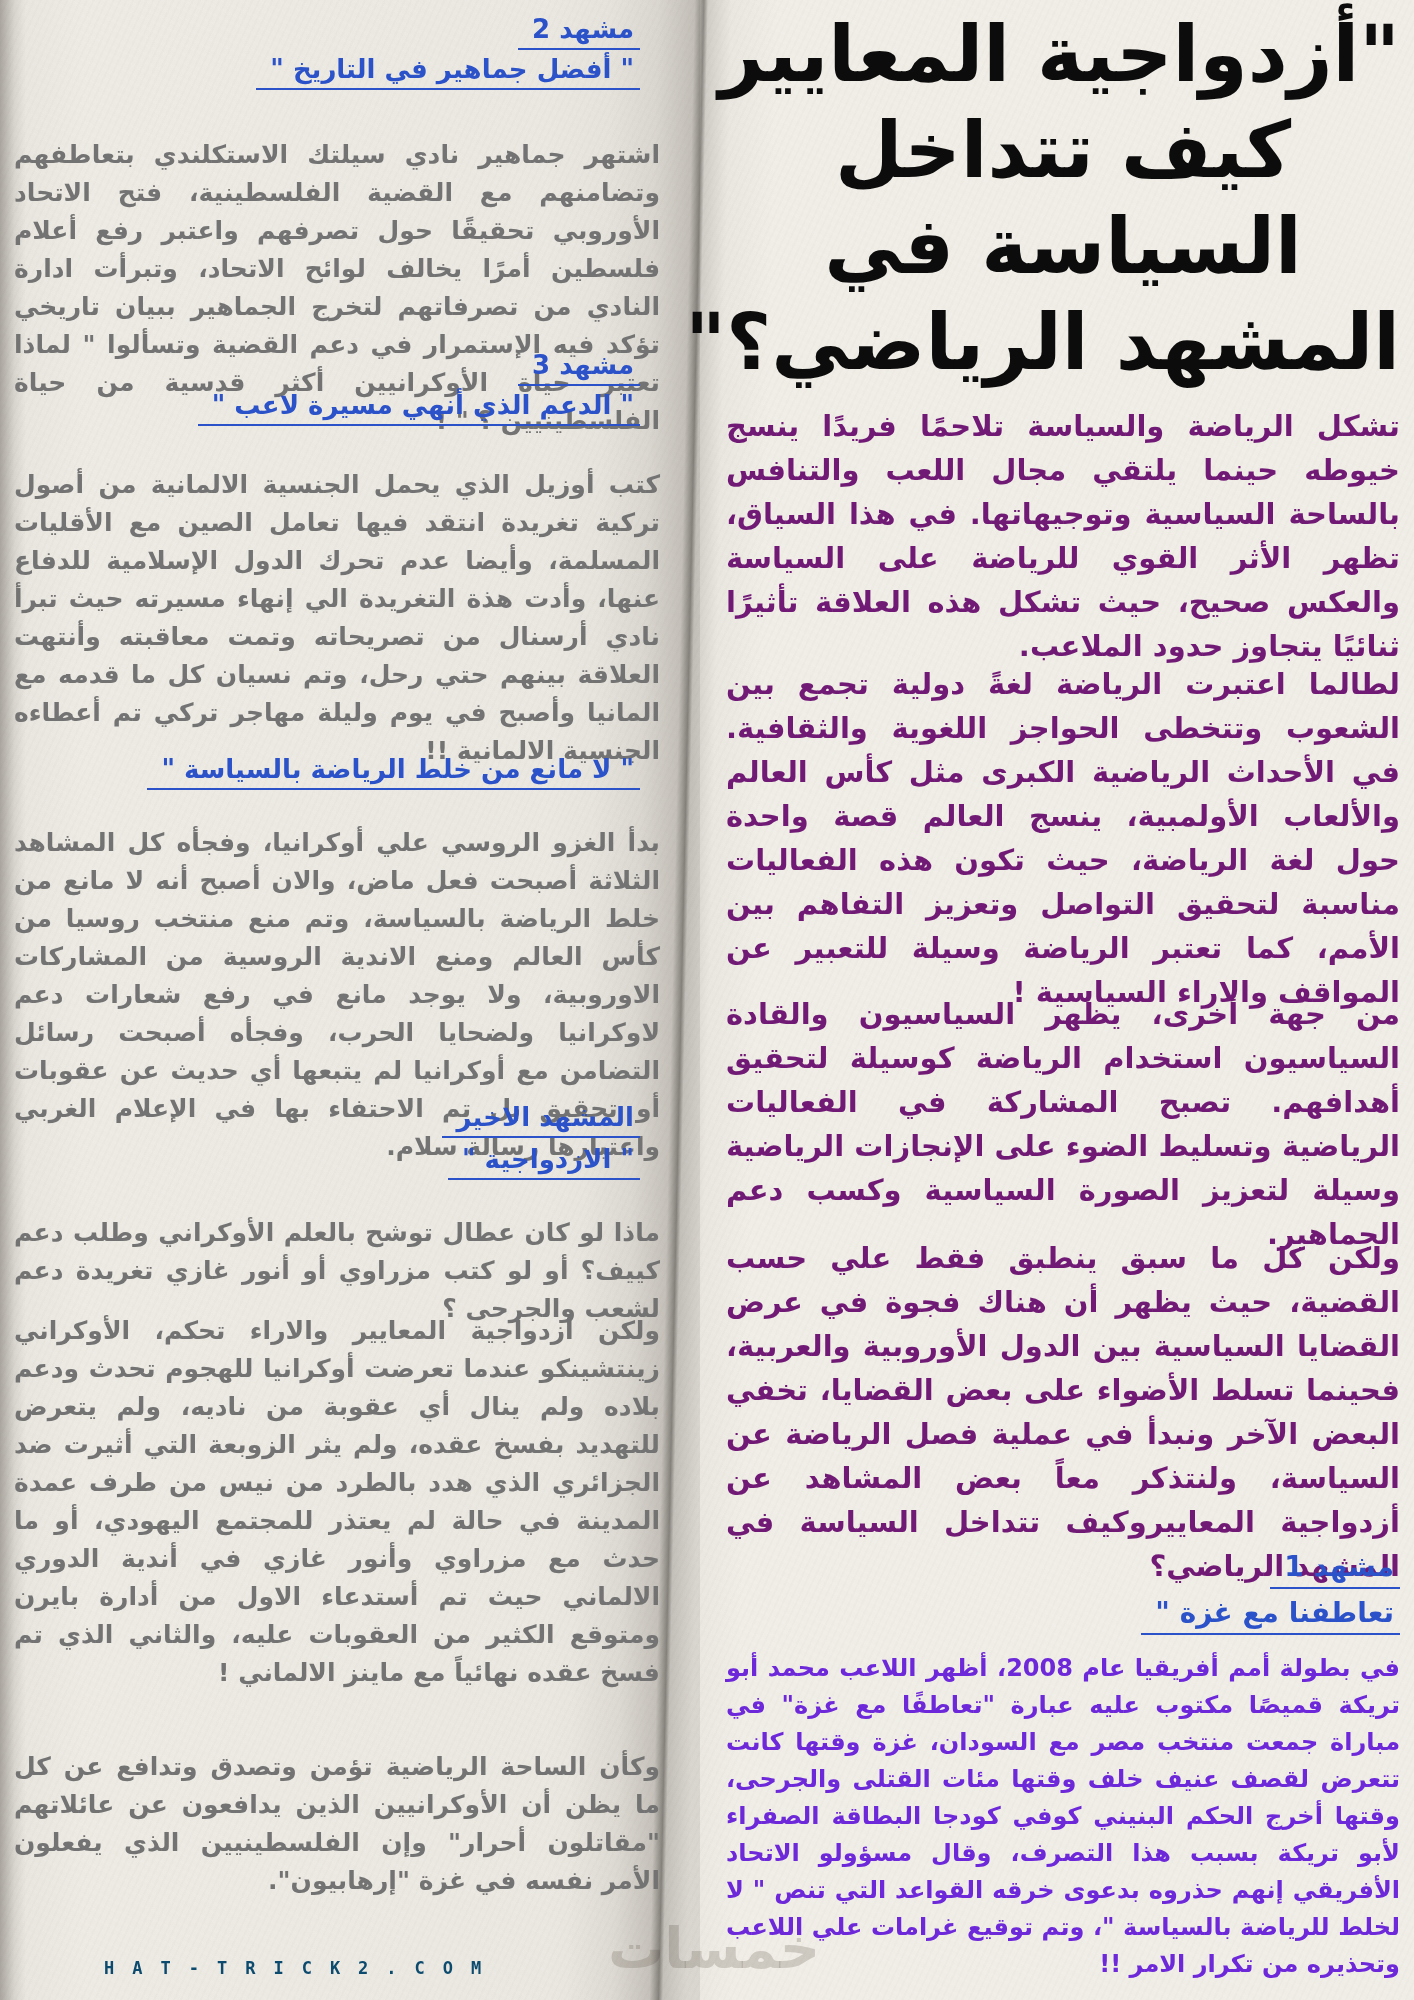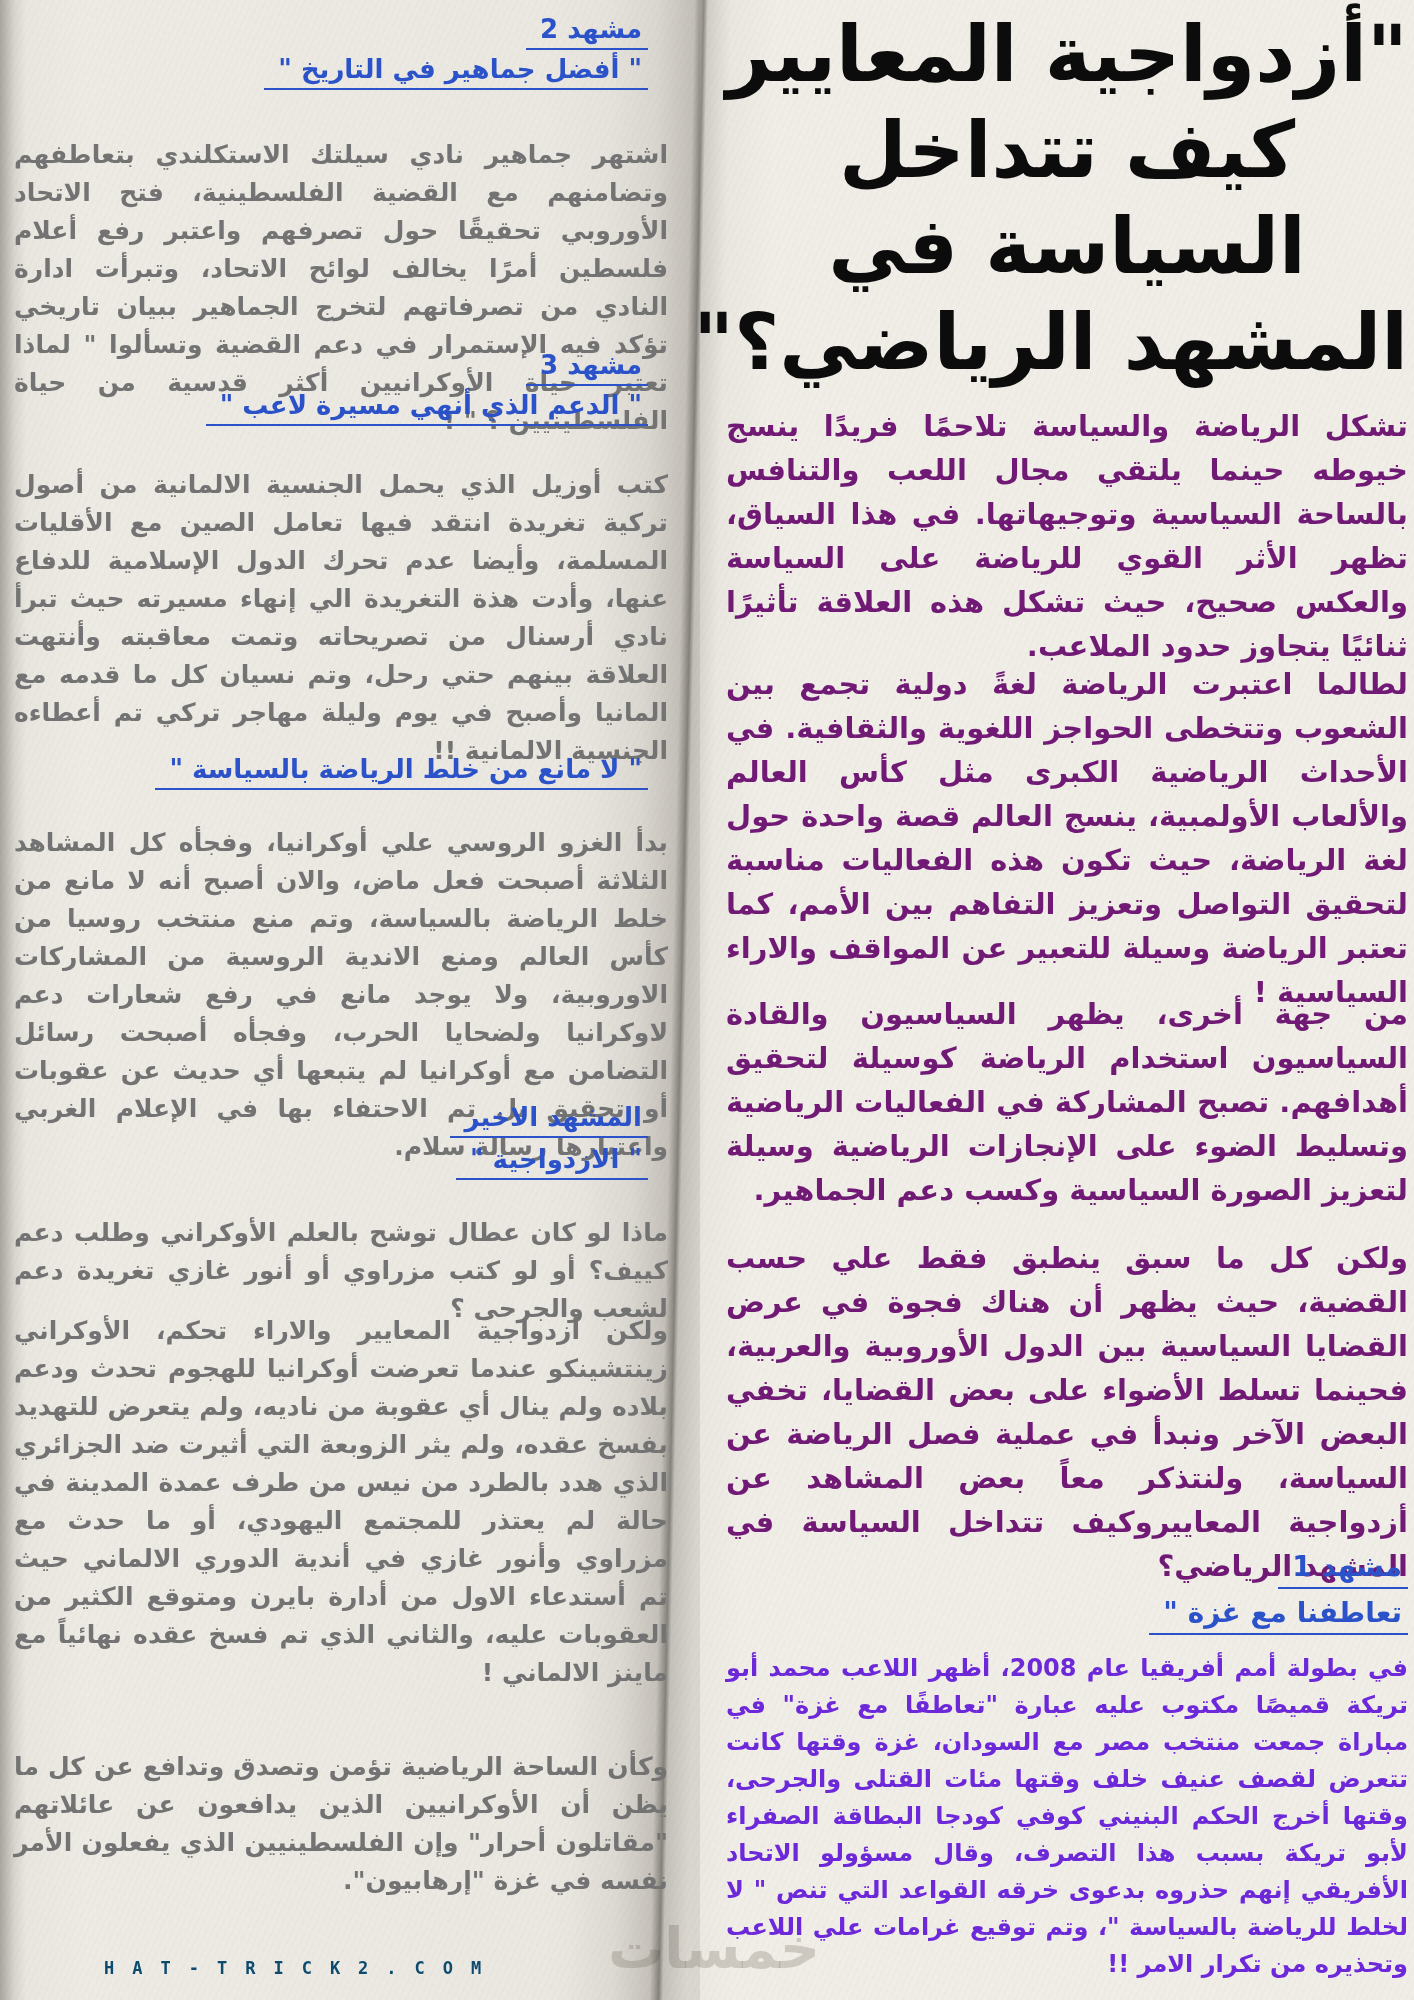--- a/index.html
+++ b/index.html
@@ -40,21 +40,21 @@
   .watermark {
     position: absolute; left: 608px; top: 1916px;
     font-size: 56px; font-weight: bold; direction: rtl;
     color: rgba(125,117,103,0.30);
     z-index: 2;
   }
   
   .col { position: absolute; top: 0; direction: rtl; z-index: 4; }
   #main-col { left: 726px; width: 682px; height: 2000px; }
   #side-col { left: 14px;  width: 654px; height: 2000px; }
-  .abs { position: absolute; left: 0; right: 0; margin: 0; }
+  .abs { position: absolute; left: 0; right: 8px; margin: 0; }
 
   
   .title-line {
     text-align: center; white-space: nowrap;
     font-size: 78px; line-height: 96px; font-weight: bold;
     color: #0c0c0c;
   }
   
   .m-par {
     font-size: 29px; line-height: 44px; font-weight: bold;

